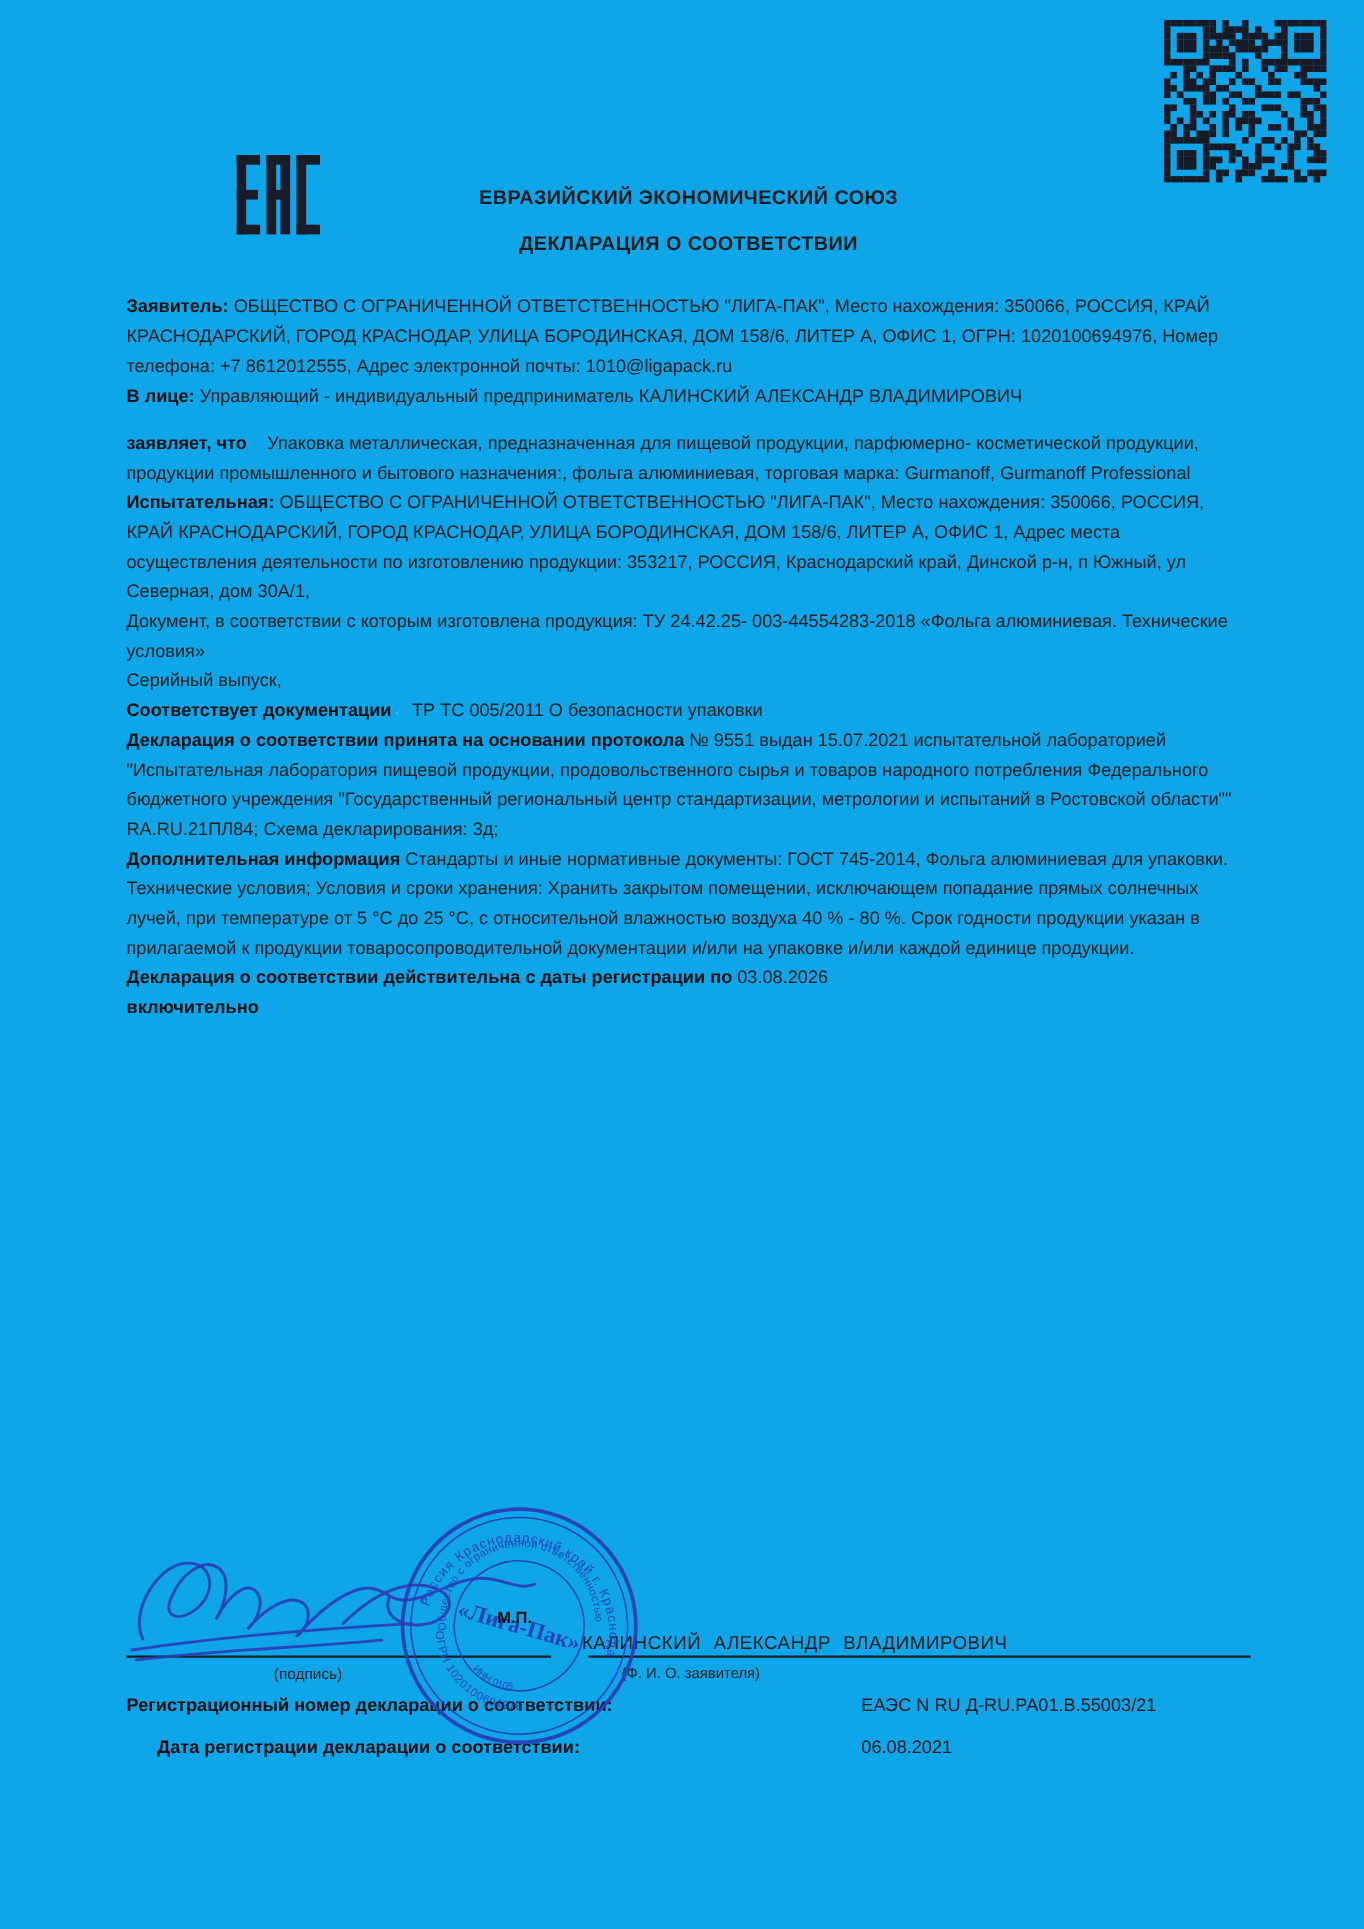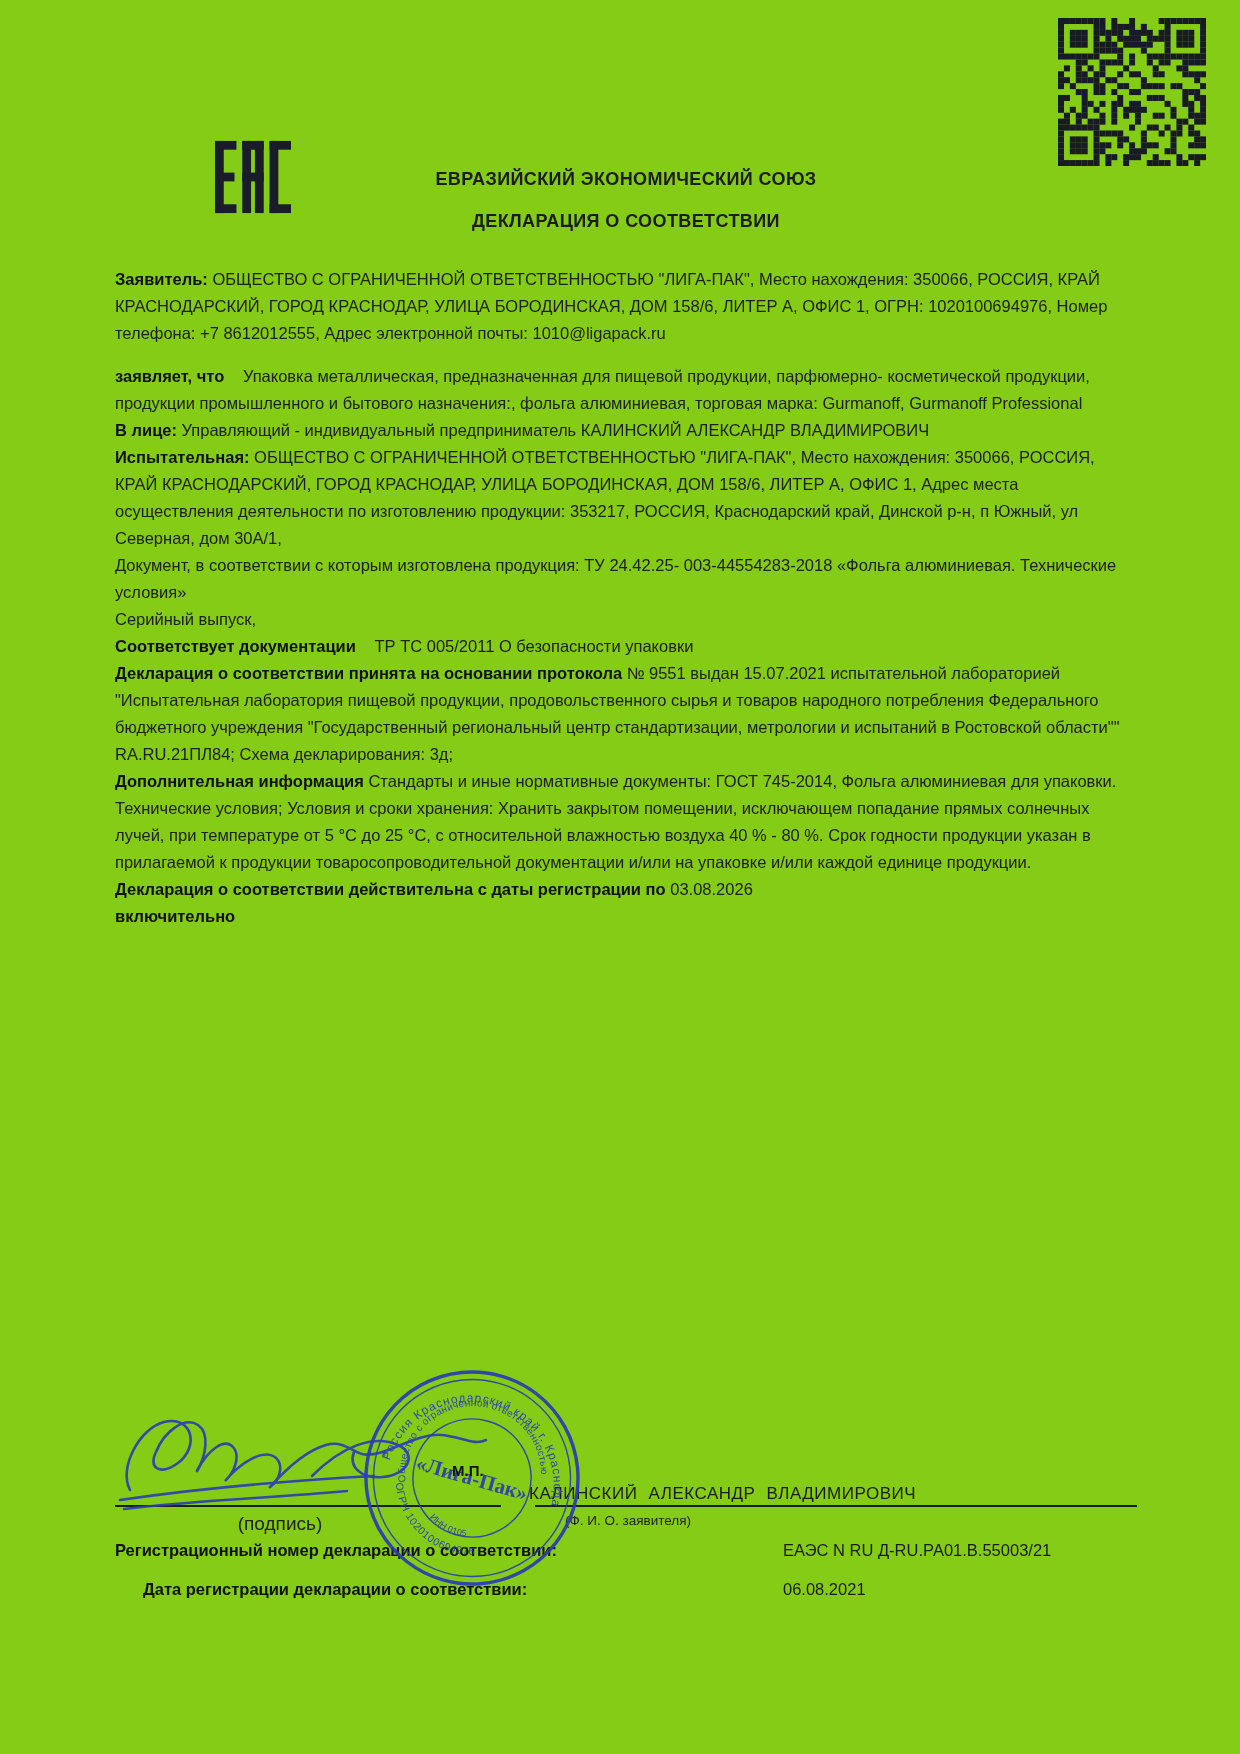--- a/index.html
+++ b/index.html
@@ -1,17 +1,17 @@
 <!DOCTYPE html>
 <html style="--ink-blue: #2b3cb4;"><head>
 <meta charset="utf-8">
 <style>
   html,body{margin:0;padding:0;background:#fff;}
   .page{
-    position:relative;width:1240px;height:1754px;background:#84cc16;
+    position:relative;width:1240px;height:1754px;background:#0ea5e9;
     font-family:"Liberation Sans", sans-serif;color:#1c1c1c;overflow:hidden;
   }
   
   .qr{position:absolute;left:1058px;top:18px;width:148px;height:148px;}
   
   .eac{position:absolute;left:215px;top:140px;width:76px;height:74px;}
   
   .title1{position:absolute;left:115px;top:170px;width:1022px;text-align:center;
     font-size:18px;font-weight:bold;letter-spacing:.4px;line-height:1.1;}
   .title2{position:absolute;left:115px;top:212px;width:1022px;text-align:center;
@@ -25,21 +25,21 @@
   .m-complies{margin-top:39px;}
   .m-basis{margin-top:58px;}
   .m-validity{margin-top:34px;}
   
   .sig-svg{position:absolute;left:112px;top:1388px;width:390px;height:130px;z-index:12;}
   .stamp-svg{position:absolute;left:352px;top:1356px;width:240px;height:244px;z-index:20;opacity:.93;}
   .mp{position:absolute;left:452px;top:1462px;font-size:15px;font-weight:bold;color:#111;z-index:30;text-align:right;}
   .fio{position:absolute;left:529px;top:1484px;font-size:17px;letter-spacing:.5px;word-spacing:6px;color:#1b1b1b;z-index:5;}
   .line-left{position:absolute;left:115px;top:1505px;width:386px;border-top:2px solid #1d1d1d;z-index:4;}
   .line-right{position:absolute;left:535px;top:1505px;width:602px;border-top:2px solid #1d1d1d;z-index:4;}
-  .cap-sign{position:absolute;left:115px;top:1513px;width:330px;text-align:center;font-size:19px;color:#222;}
+  .cap-sign{position:absolute;left:115px;top:1513px;width:330px;text-align:center;font-size:14px;color:#222;}
   .cap-fio{position:absolute;left:565px;top:1513px;width:440px;text-align:left;font-size:13.5px;color:#222;}
   .reg-label-1{position:absolute;left:115px;top:1541px;font-size:16.5px;font-weight:bold;color:#111;z-index:5;}
   .reg-value-1{position:absolute;left:783px;top:1541px;font-size:16.5px;color:#1b1b1b;z-index:5;}
   .reg-label-2{position:absolute;left:115px;top:1580px;font-size:16.5px;font-weight:bold;color:#111;z-index:5;margin-left:28px;}
   .reg-value-2{position:absolute;left:783px;top:1580px;font-size:16.5px;color:#1b1b1b;z-index:5;}
 </style>
 </head>
 <body>
 
 <div class="page">
@@ -395,22 +395,22 @@
         <rect x="56" y="65" width="22" height="9"></rect>
       </g>
     </svg>
   </div>
 
   <div class="title1">ЕВРАЗИЙСКИЙ ЭКОНОМИЧЕСКИЙ СОЮЗ</div>
   <div class="title2">ДЕКЛАРАЦИЯ О СООТВЕТСТВИИ</div>
 
   <div class="body-flow">
     <p><b>Заявитель:</b> <span>ОБЩЕСТВО С ОГРАНИЧЕННОЙ ОТВЕТСТВЕННОСТЬЮ "ЛИГА-ПАК", Место нахождения: 350066, РОССИЯ, КРАЙ КРАСНОДАРСКИЙ, ГОРОД КРАСНОДАР, УЛИЦА БОРОДИНСКАЯ, ДОМ 158/6, ЛИТЕР А, ОФИС 1, ОГРН: 1020100694976, Номер телефона: +7 8612012555, Адрес электронной почты: 1010@ligapack.ru</span></p>
+    <p><b>В лице:</b> <span>Управляющий - индивидуальный  предприниматель КАЛИНСКИЙ АЛЕКСАНДР ВЛАДИМИРОВИЧ</span></p>
     <p style="margin-top:16px"><b class="gap">заявляет, что</b> <span>Упаковка металлическая, предназначенная для пищевой продукции, парфюмерно- косметической продукции, продукции промышленного и бытового назначения:, фольга алюминиевая, торговая марка: Gurmanoff, Gurmanoff Professional</span></p>
-    <p><b>В лице:</b> <span>Управляющий - индивидуальный  предприниматель КАЛИНСКИЙ АЛЕКСАНДР ВЛАДИМИРОВИЧ</span></p>
     <p><b>Испытательная:</b> <span>ОБЩЕСТВО С ОГРАНИЧЕННОЙ ОТВЕТСТВЕННОСТЬЮ "ЛИГА-ПАК", Место нахождения: 350066, РОССИЯ, КРАЙ КРАСНОДАРСКИЙ, ГОРОД КРАСНОДАР, УЛИЦА БОРОДИНСКАЯ, ДОМ 158/6, ЛИТЕР А, ОФИС 1, Адрес места осуществления деятельности по изготовлению продукции: 353217, РОССИЯ, Краснодарский край, Динской р-н, п Южный, ул Северная, дом 30А/1,</span></p>
     <p>Документ, в соответствии с которым изготовлена продукция: ТУ 24.42.25- 003-44554283-2018 «Фольга алюминиевая. Технические условия»</p>
     <p>Серийный выпуск,</p>
     <p class="m-complies"><b class="gap">Соответствует документации</b> <span>ТР ТС 005/2011 О безопасности упаковки</span></p>
     <p class="m-basis"><b>Декларация о соответствии принята на основании протокола</b> <span>№ 9551 выдан 15.07.2021 испытательной лабораторией "Испытательная лаборатория пищевой продукции, продовольственного сырья и товаров народного потребления Федерального бюджетного учреждения "Государственный региональный центр стандартизации, метрологии и испытаний в Ростовской области"" RA.RU.21ПЛ84; Схема декларирования: 3д;</span></p>
     <p><b>Дополнительная информация</b> <span>Стандарты и иные нормативные документы: ГОСТ 745-2014, Фольга алюминиевая для упаковки. Технические условия; Условия и сроки хранения: Хранить закрытом помещении, исключающем попадание прямых солнечных лучей, при температуре от 5 °С до 25 °С, с относительной влажностью воздуха 40 % - 80 %. Срок годности продукции указан в прилагаемой к продукции товаросопроводительной документации и/или на упаковке и/или каждой единице продукции.</span></p>
     <p class="m-validity"><b>Декларация о соответствии действительна с даты регистрации по</b> <span>03.08.2026</span><br><b>включительно</b></p>
   </div>
 
   <svg class="sig-svg" viewBox="0 0 390 130" xmlns="http://www.w3.org/2000/svg">

